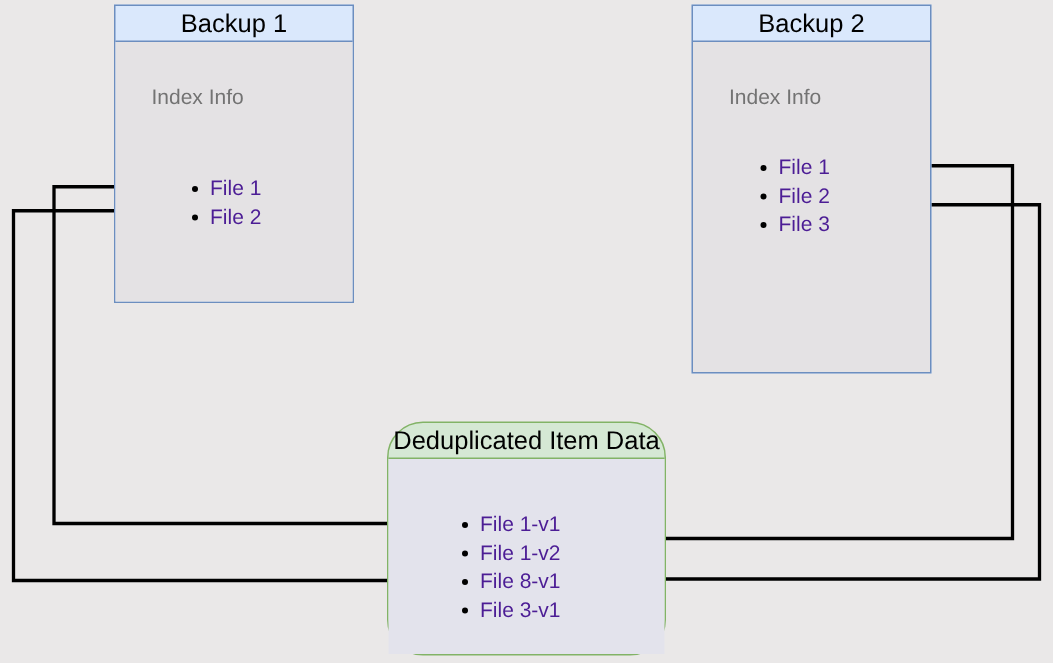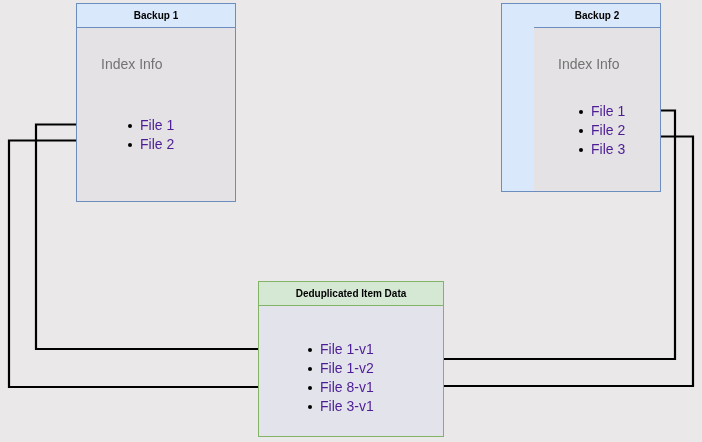--- a/index.html
+++ b/index.html
@@ -33,22 +33,22 @@
     border: 1px solid #6c8ebf;
     background: #dae8fc;
   }
   .node.blue { border-color: #6c8ebf; background: #dae8fc; }
   .node.green { border-color: #82b366; background: #d5e8d4; }
   .node-header {
     box-sizing: border-box;
     height: 24px;
     line-height: 23px;
     text-align: center;
-    font-size: 10px;
-    font-weight: bold;
+    font-size: 17px;
+    font-weight: normal;
     color: #000000;
     border-bottom: 1px solid #6c8ebf;
   }
   .node.green > .node-header { border-bottom-color: #82b366; }
   .node-body {
     box-sizing: border-box;
     position: relative;
     background: #e6e6e6;
     height: calc(100% - 24px);
   }
@@ -110,33 +110,33 @@
     <div class="node-header">Backup 1</div>
     <div class="node-body">
       <div class="index-label" style="left:24px; top:28px;">Index Info</div>
       <ul class="file-list" style="left:50px; top:88px;">
         <li>File 1</li>
         <li>File 2</li>
       </ul>
     </div>
   </div>
 
-  <div class="node blue" style="left:501px; top:3px; width:160px; height:189px;padding-left:32px;">
+  <div class="node blue" style="left:461px; top:3px; width:160px; height:246px;">
     <div class="node-header">Backup 2</div>
     <div class="node-body">
       <div class="index-label" style="left:24px; top:28px;">Index Info</div>
       <ul class="file-list" style="left:44px; top:74px;">
         <li>File 1</li>
         <li>File 2</li>
         <li>File 3</li>
       </ul>
     </div>
   </div>
 
-  <div class="node green" style="left:258px; top:281px; width:186px; height:156px;">
+  <div class="node green" style="left:258px; top:281px; width:186px; height:156px;border-radius:24px;">
     <div class="node-header">Deduplicated Item Data</div>
     <div class="node-body">
       <ul class="file-list" style="left:48px; top:34px;">
         <li>File 1-v1</li>
         <li>File 1-v2</li>
         <li>File 8-v1</li>
         <li>File 3-v1</li>
       </ul>
     </div>
   </div>

